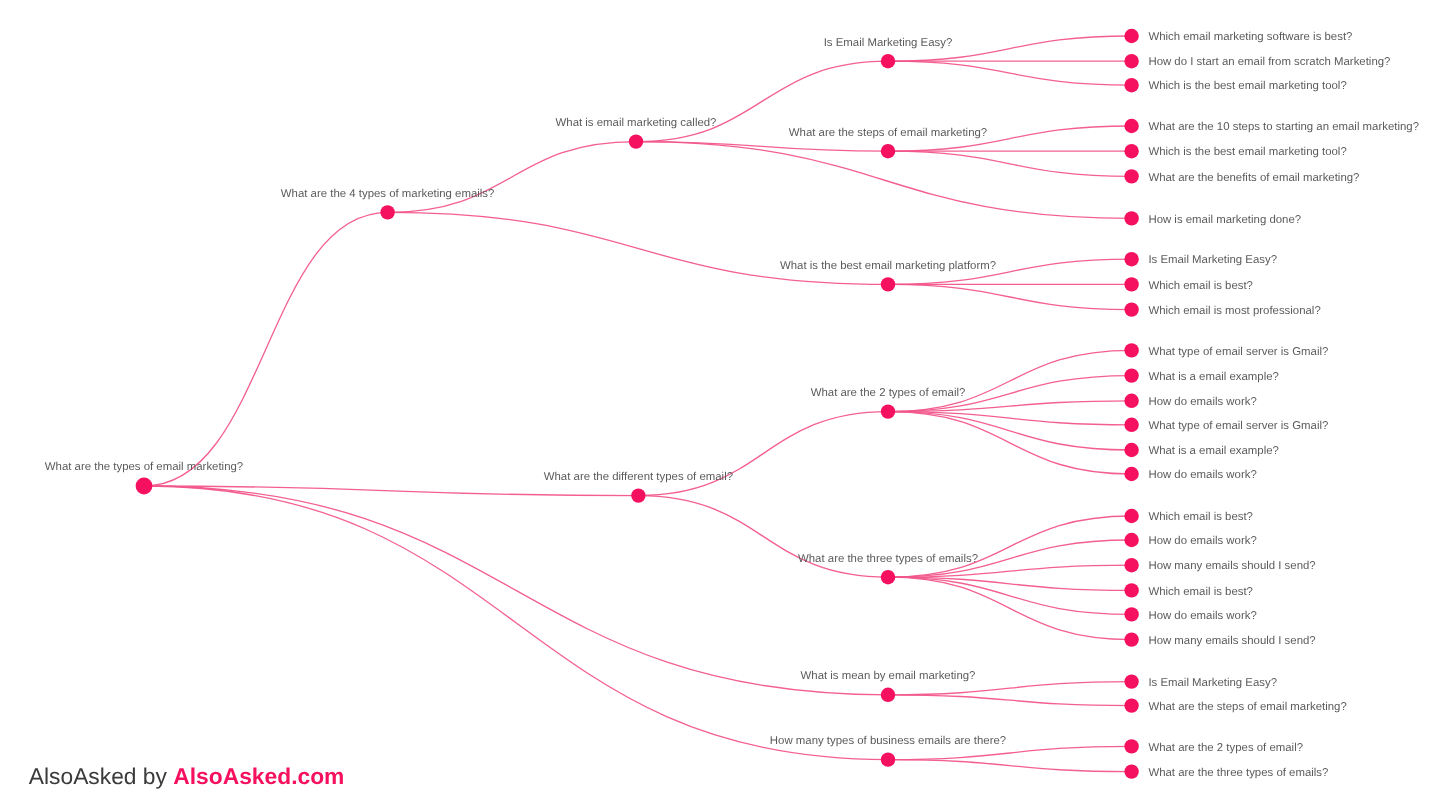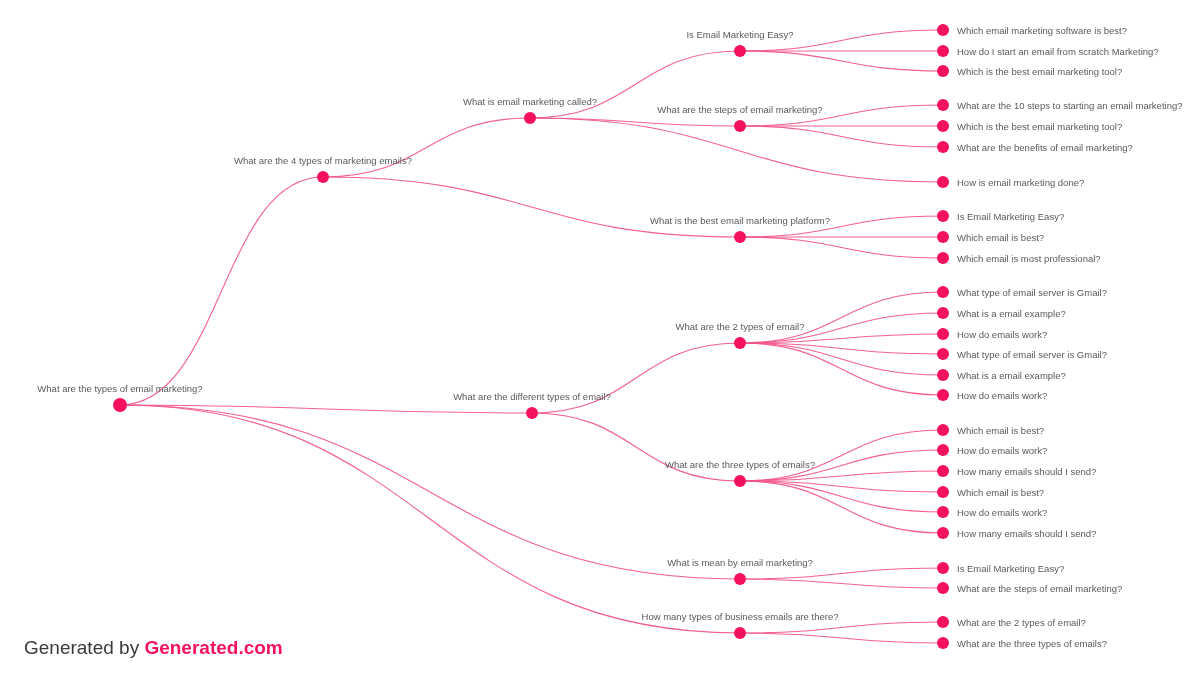--- a/index.html
+++ b/index.html
@@ -238,15 +238,15 @@
         <text class="node-label" x="957" y="625.5" text-anchor="start">What are the 2 types of email?</text>
       </g>
       <g>
         <circle cx="943" cy="643" r="6" class="node-dot"></circle>
         <text class="node-label" x="957" y="646.5" text-anchor="start">What are the three types of emails?</text>
       </g>
     </g>
 </svg>
 
 <div class="footer">
-  <span>Generated by</span>
-  <span class="brand">Generated.com</span>
+  <span>AlsoAsked by</span>
+  <span class="brand">AlsoAsked.com</span>
 </div>
 
 </body></html>

